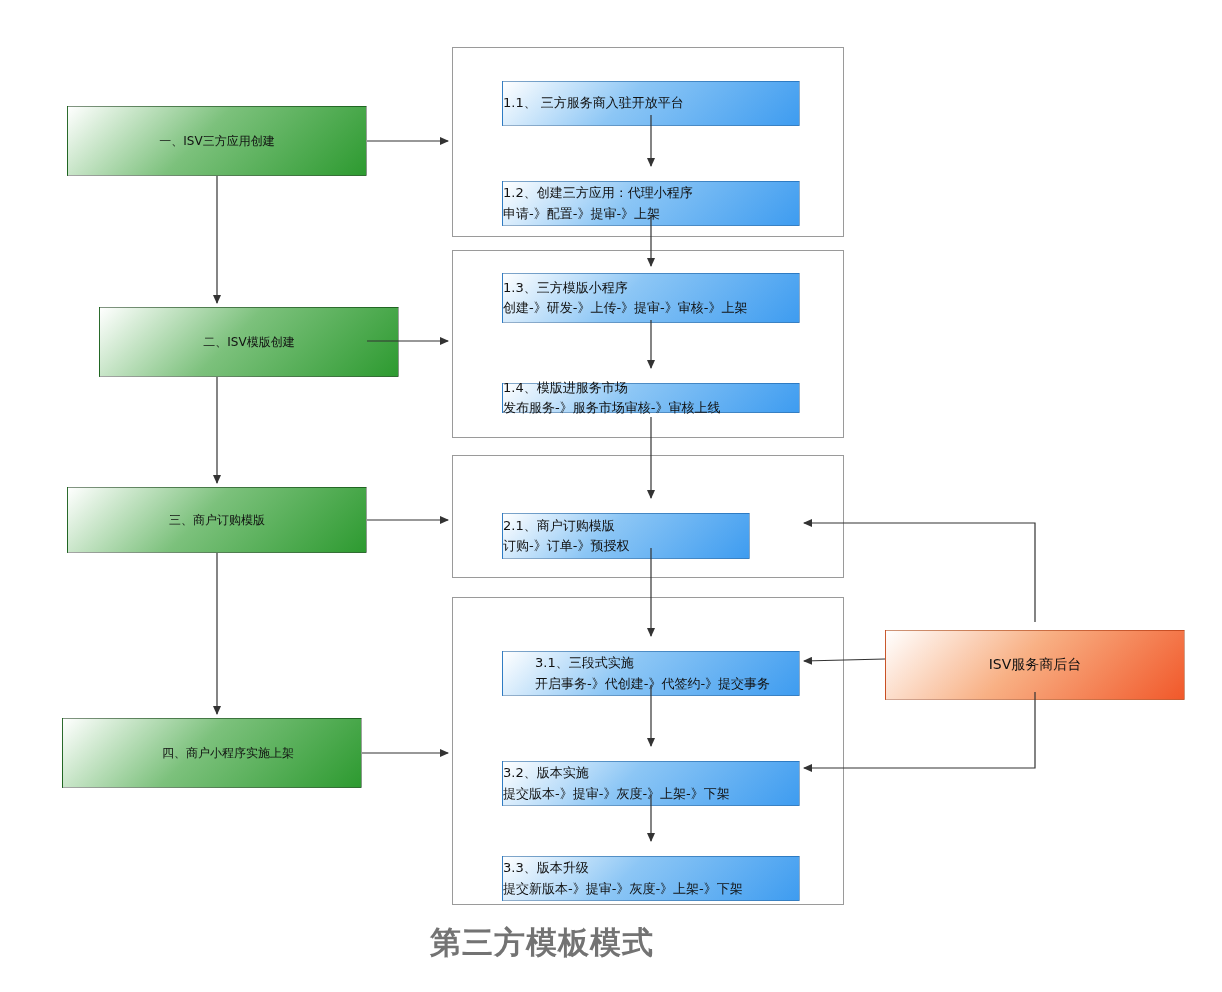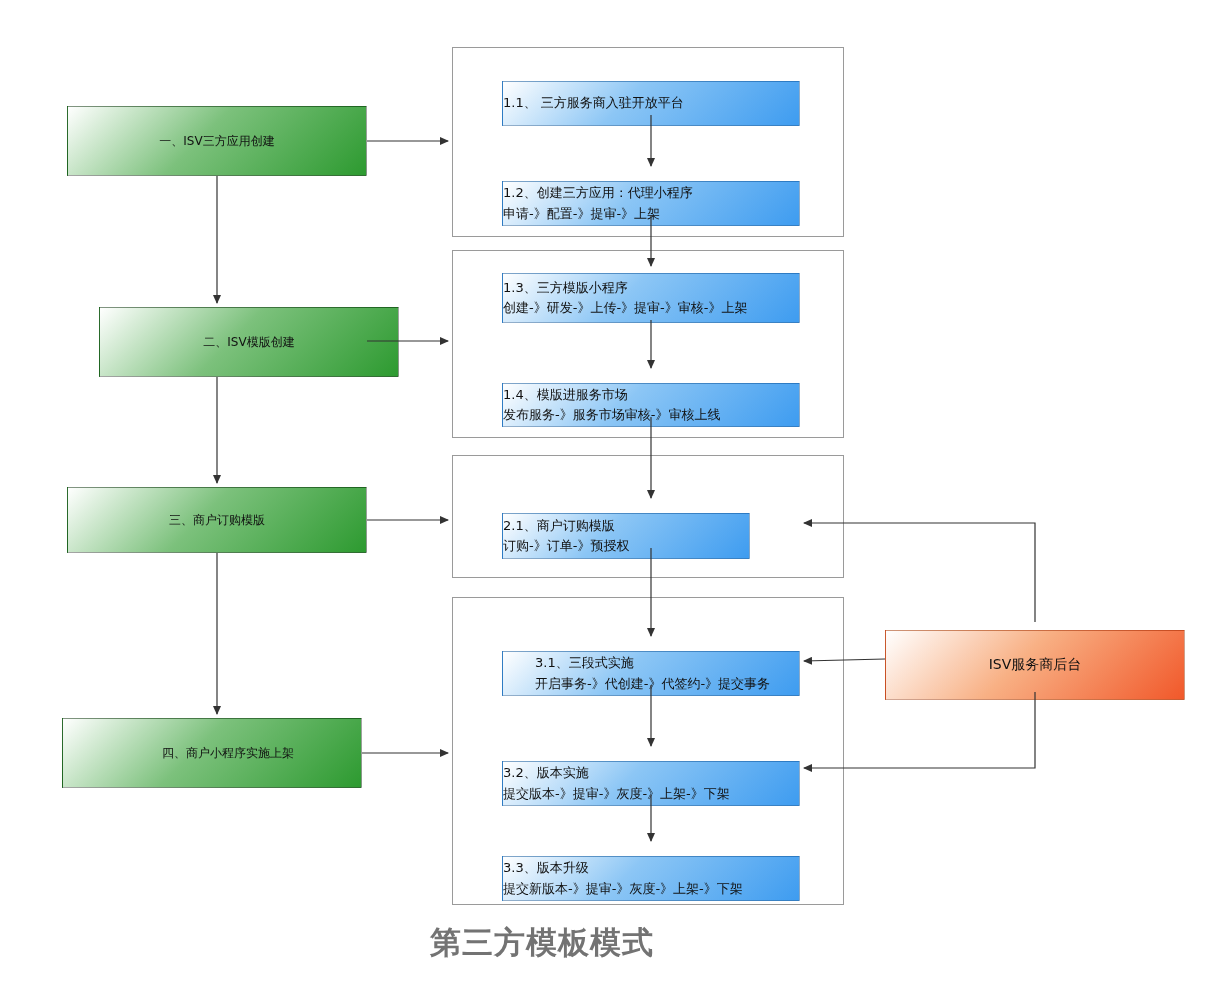--- a/index.html
+++ b/index.html
@@ -48,21 +48,21 @@
   
   #c1{left:452px;top:47px;width:392px;height:190px;}
   #c2{left:452px;top:250px;width:392px;height:188px;}
   #c3{left:452px;top:455px;width:392px;height:123px;}
   #c4{left:452px;top:597px;width:392px;height:308px;}
 
   
   #step11{left:502px;top:70px;width:298px;height:45px;}
   #step12{left:502px;top:170px;width:298px;height:45px;}
   #step13{left:502px;top:262px;width:298px;height:50px;}
-  #step14{left:502px;top:372px;width:298px;height:44px;}
+  #step14{left:502px;top:372px;width:298px;height:30px;}
   #step21{left:502px;top:502px;width:248px;height:46px;}
   #step31{left:502px;top:640px;width:298px;height:45px;padding-left:32px;}
   #step32{left:502px;top:750px;width:298px;height:45px;}
   #step33{left:502px;top:845px;width:298px;height:45px;}
 
   #backend{left:885px;top:630px;width:300px;height:70px;}
 </style>
 </head>
 <body>
 

